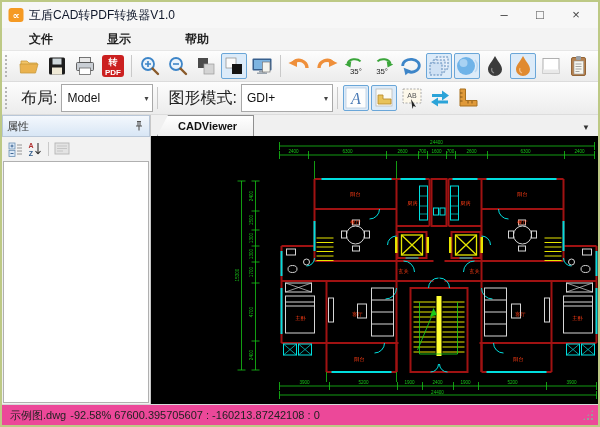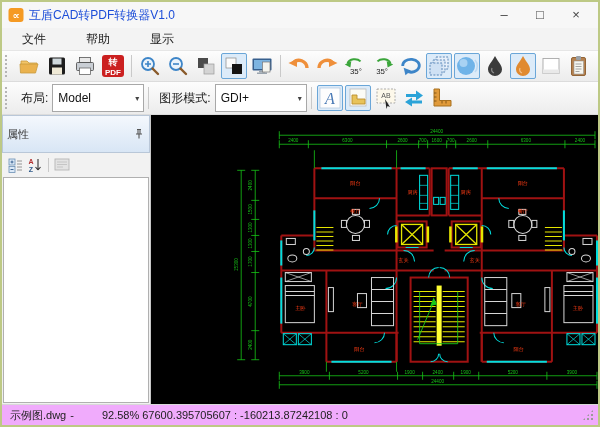--- a/index.html
+++ b/index.html
@@ -1,54 +1,54 @@
 <!DOCTYPE html>
 <html><head>
 <meta charset="utf-8">
 <style>
   html,body{margin:0;padding:0;}
   body{width:600px;height:427px;font-family:"Liberation Sans",sans-serif;background:#fff;overflow:hidden;}
   .window{width:596px;height:423px;border:2px solid #bdc985;background:#f0f0f0;display:flex;flex-direction:column;}
   
   .titlebar{height:26px;background:#f7f7f7;display:flex;align-items:center;padding:0 4px 0 6px;flex:0 0 auto;}
   .appicon{width:16px;height:16px;margin-right:5px;flex:0 0 auto;}
-  .title{font-size:12px;color:#1d4ed8;flex:1;}
+  .title{font-size:12px;color:#0f172a;flex:1;}
   .winbtn{width:36px;height:22px;text-align:center;line-height:22px;font-size:13px;color:#444;cursor:default;}
   
   .menubar{height:22px;display:flex;align-items:center;background:#f3f3f3;border-bottom:1px solid #e6e6e6;flex:0 0 auto;}
-  .menuitem{padding:0 20px;font-size:12px;color:#222;line-height:22px;}
+  .menuitem{padding:0 27px;font-size:12px;color:#222;line-height:22px;font-weight:bold;}
   
   .toolbar{display:flex;align-items:center;background:linear-gradient(#fdfdfd,#ececec);border-bottom:1px solid #dcdcdc;padding:2px 2px;flex:0 0 auto;}
   .grip{width:5px;height:22px;border-left:2px dotted #b5b5b5;margin:0 3px 0 1px;}
   .tbtn{width:26px;height:26px;display:flex;align-items:center;justify-content:center;border:1px solid transparent;border-radius:2px;margin:0 1px;box-sizing:border-box;}
   .tbtn.sel{border:1px solid #6aa6d8;background:#dcebf9;}
   .tsep{width:1px;height:22px;background:#c9c9c9;margin:0 4px;}
-  .optlabel{font-size:12px;color:#222;margin:0 4px 0 6px;}
+  .optlabel{font-size:16px;color:#222;margin:0 4px 0 6px;}
   .combo{width:92px;height:28px;background:#fff;border:1px solid #a8a8a8;display:flex;align-items:center;font-size:12px;padding-left:5px;box-sizing:border-box;color:#111;}
   .combo .arr{margin-left:auto;padding-right:4px;font-size:8px;color:#444;}
   
   .main{flex:1;display:flex;min-height:0;}
   .panel{width:148px;display:flex;flex-direction:column;background:#f0f0f0;flex:0 0 auto;border-right:1px solid #c8c8c8;}
-  .panelhead{height:20px;background:linear-gradient(#f4f8fd,#d8e6f5);border:1px solid #b9c7d8;display:flex;align-items:center;padding:8px 4px;font-size:11px;color:#333;}
+  .panelhead{height:20px;background:linear-gradient(#f4f8fd,#d8e6f5);border:1px solid #b9c7d8;display:flex;align-items:center;padding:0 4px;font-size:11px;color:#333;}
   .panelhead .ptitle{flex:1;}
   .ptool{height:22px;display:flex;align-items:center;padding:1px 3px;background:#f2f2f2;}
   .pbtn{width:20px;height:18px;display:flex;align-items:center;justify-content:center;}
   .psep{width:1px;height:14px;background:#c9c9c9;margin:0 3px;}
   .pbody{flex:1;background:#fff;border:1px solid #b0b0b0;margin:0 1px 1px 1px;}
   .workarea{flex:1;display:flex;flex-direction:column;min-width:0;}
   .tabbar{height:21px;background:#f0f0f0;display:flex;align-items:flex-end;padding-left:6px;flex:0 0 auto;position:relative;}
   .tab{height:20px;background:linear-gradient(#ffffff,#efefef);border:1px solid #8f8f8f;border-bottom:none;clip-path:polygon(11px 0,100% 0,100% 100%,0 100%);padding:0 16px 0 20px;font-size:11px;font-weight:bold;color:#111;line-height:20px;}
   .taboverflow{position:absolute;right:8px;bottom:4px;font-size:8px;color:#333;}
   .canvas{flex:1;background:#000;min-height:0;}
   .canvas svg{width:100%;height:100%;display:block;}
   
-  .statusbar{height:20px;background:#f0abfc;border-top:1px solid #d8d8d8;display:flex;align-items:center;font-size:11px;color:#222;padding:0 4px 0 8px;flex:0 0 auto;}
+  .statusbar{height:20px;background:#ec4899;border-top:1px solid #d8d8d8;display:flex;align-items:center;font-size:11px;color:#222;padding:0 4px 0 8px;flex:0 0 auto;}
   .sfile{}
   .sdash{margin-left:4px;}
-  .szoom{margin-left:28px;}
+  .szoom{margin-left:0;}
   .scoord{margin-left:3px;}
   .sgrip{margin-left:auto;width:12px;height:12px;background-image:radial-gradient(#9a9a9a 1px,transparent 1.2px);background-size:4px 4px;clip-path:polygon(100% 0,100% 100%,0 100%);}
 </style>
 </head>
 <body>
 
 <div class="window">
 
   <div class="titlebar">
     <svg class="appicon" viewBox="0 0 16 16">
@@ -56,22 +56,22 @@
       <text x="8" y="11.5" font-size="10" font-weight="bold" fill="#fff" text-anchor="middle" font-family="'DejaVu Sans',sans-serif">∝</text>
     </svg>
     <div class="title">互盾CAD转PDF转换器V1.0</div>
     <div class="winbtn">–</div>
     <div class="winbtn">□</div>
     <div class="winbtn">×</div>
   </div>
 
   <div class="menubar">
     <div class="menuitem">文件</div>
+    <div class="menuitem">显示</div>
     <div class="menuitem">帮助</div>
-    <div class="menuitem">显示</div>
   </div>
 
   <div class="toolbar">
     <div class="grip"></div>
 
     <div class="tbtn">
       <svg width="22" height="22" viewBox="0 0 22 22">
         <path d="M3 6 h6 l2 2 h8 v2 H3 z" fill="#f3c569" stroke="#c89a3e" stroke-width="0.8"></path>
         <path d="M2 9 h18 l-2.5 9 H2.5 z" fill="#eab24e" stroke="#c89a3e" stroke-width="0.8"></path>
       </svg>
@@ -287,20 +287,24 @@
           <svg width="16" height="14" viewBox="0 0 16 14">
             <rect x="1" y="1" width="14" height="11" fill="#e3e3e3" stroke="#b5b5b5" stroke-width="0.9"></rect>
             <path d="M3 4 h10 M3 6.5 h10 M3 9 h6" stroke="#c2c2c2" stroke-width="0.9"></path>
           </svg>
         </div>
       </div>
       <div class="pbody"></div>
     </div>
 
     <div class="workarea">
+      <div class="tabbar">
+        <div class="tab">CADViewer</div>
+        <div class="taboverflow">▼</div>
+      </div>
       <div class="canvas">
         <svg viewBox="0 0 446 268" preserveAspectRatio="xMidYMid meet">
 
           <g id="apt-geo">
 
             <g stroke="#a01212" fill="none" stroke-width="2">
               <path d="M163 43 H278"></path>
               <path d="M163 43 V125"></path>
               <path d="M163 73 H245"></path>
               <path d="M245 43 V125"></path>

